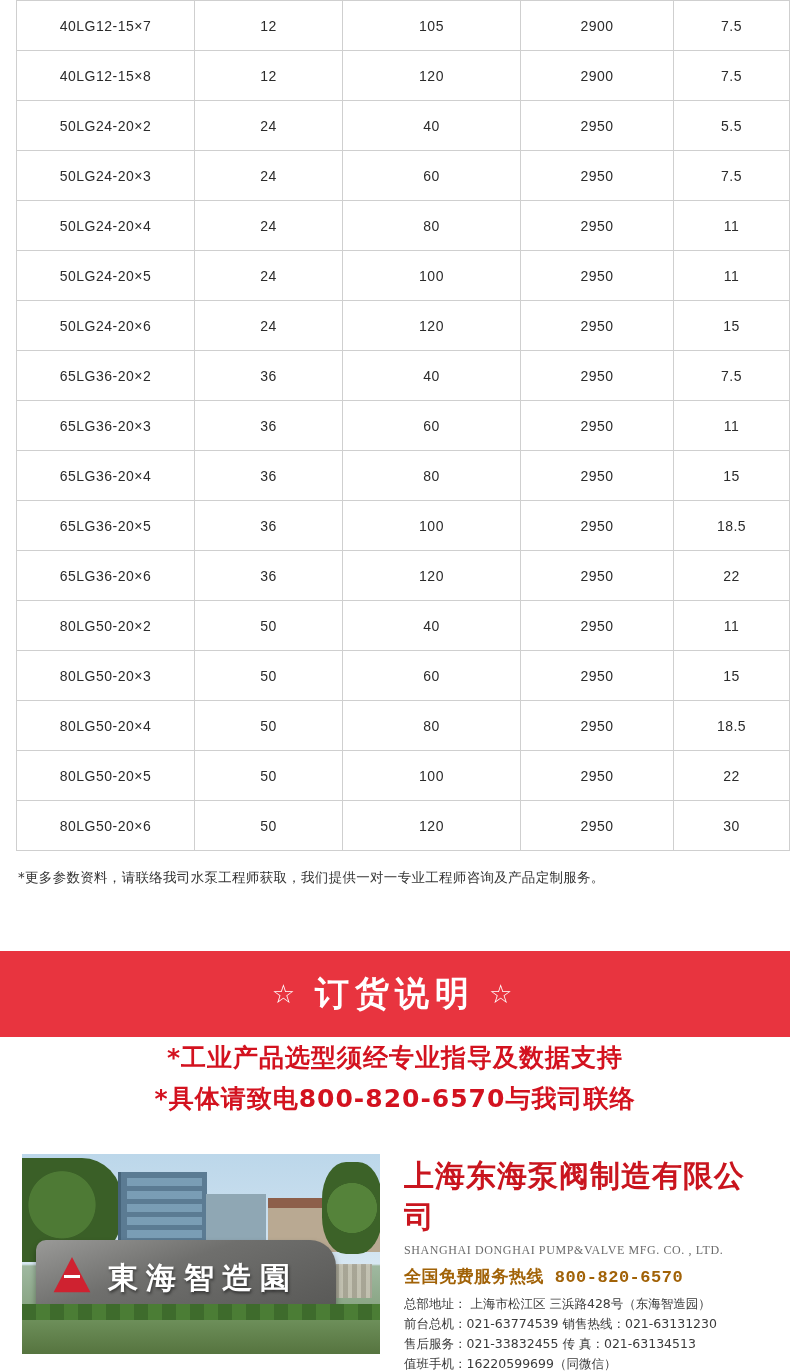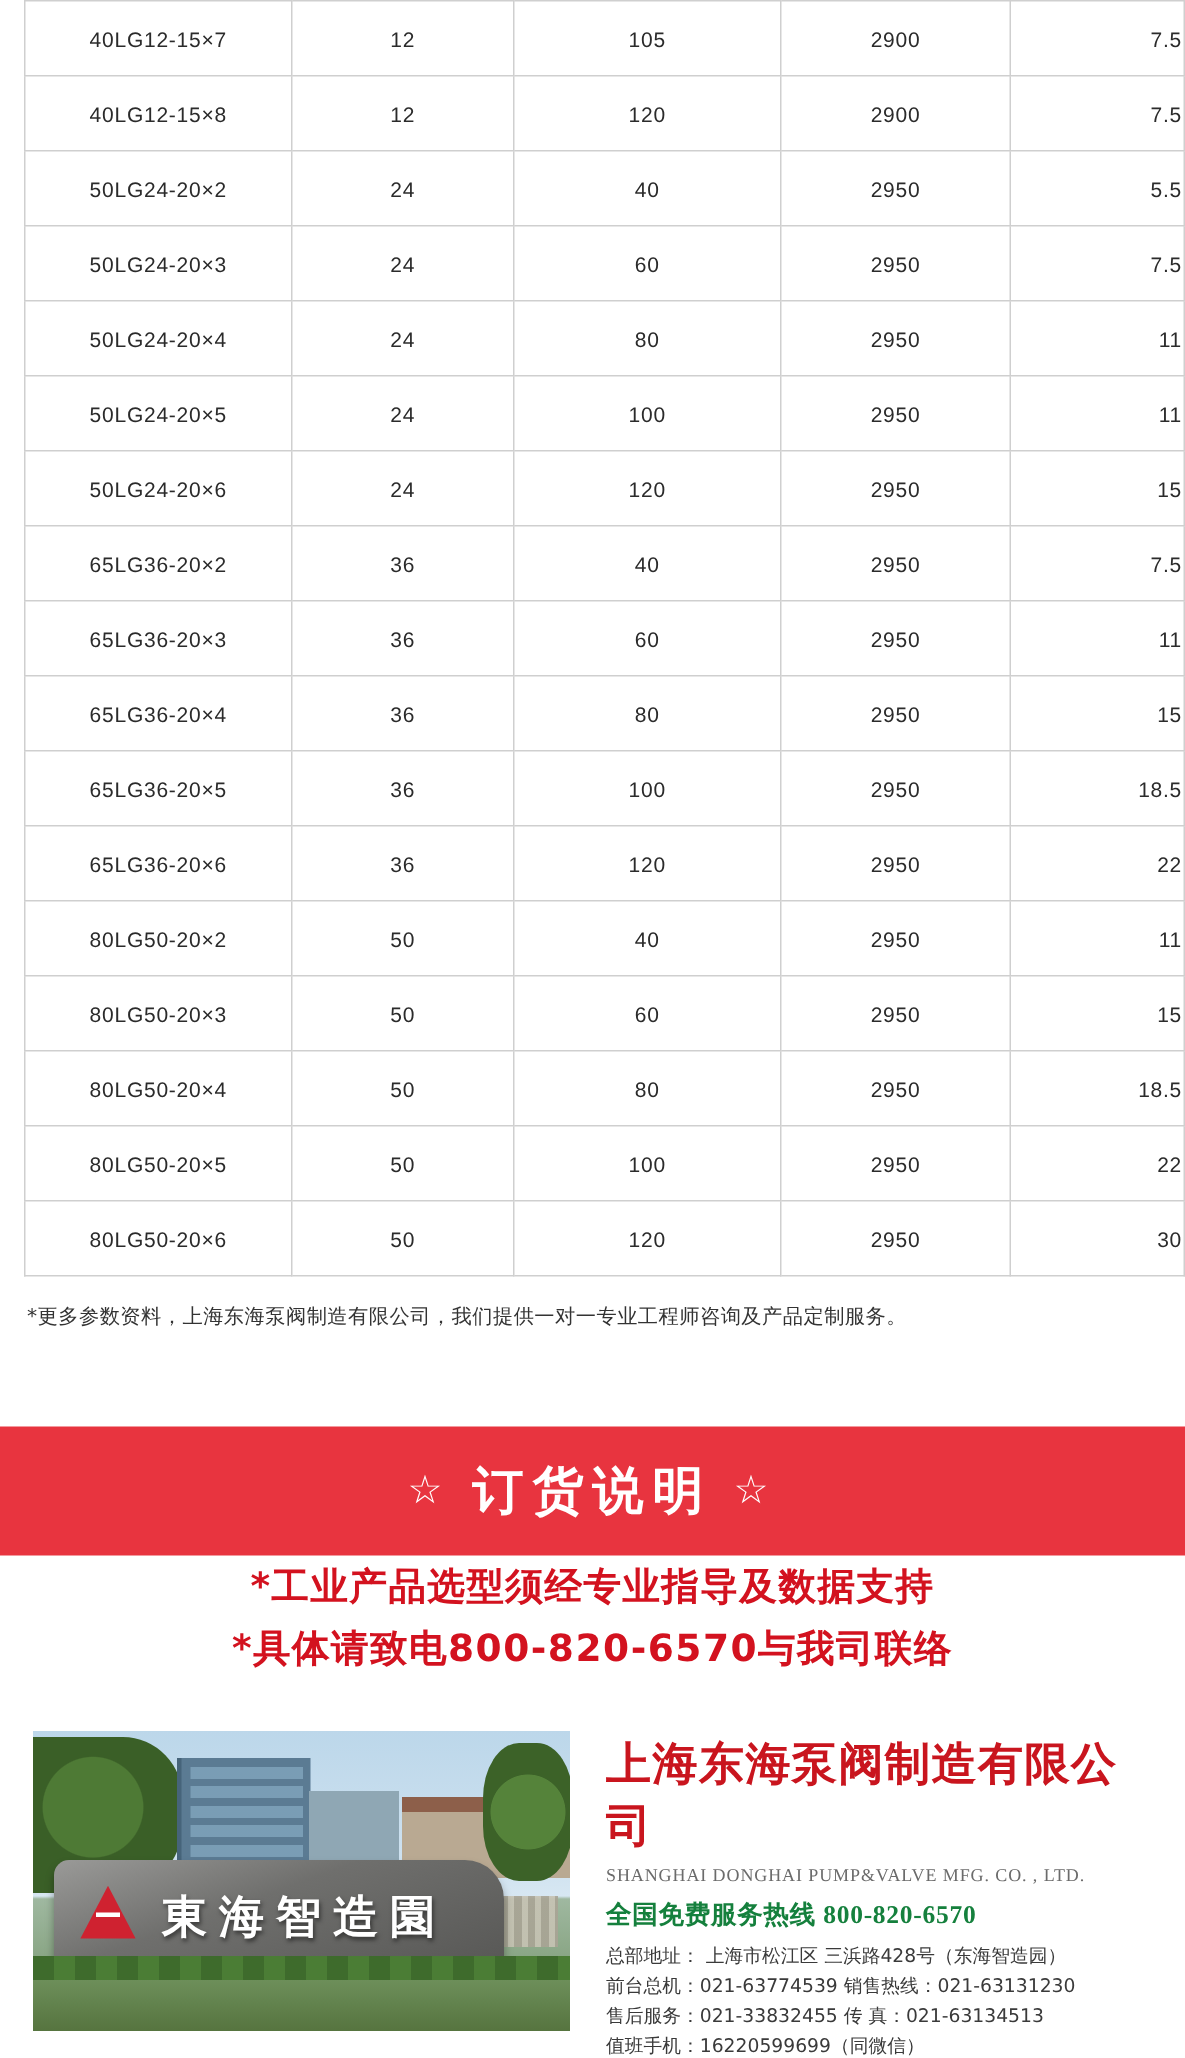--- a/index.html
+++ b/index.html
@@ -37,21 +37,21 @@
     vertical-align: middle;
     font-size: 14px;
     color: #2b2b2b;
     letter-spacing: 0.5px;
     white-space: nowrap;
   }
   table.spec tr td:nth-child(1) { width: 175px; }
   table.spec tr td:nth-child(2) { width: 145px; }
   table.spec tr td:nth-child(3) { width: 175px; }
   table.spec tr td:nth-child(4) { width: 150px; }
-  table.spec tr td:nth-child(5) { width: 113px; text-align: right; }
+  table.spec tr td:nth-child(5) { width: 113px; }
 
   
   .footnote {
     padding: 18px 18px 0 18px;
     font-size: 13.5px;
     color: #333;
     font-family: "DejaVu Sans", sans-serif;
     letter-spacing: 0.3px;
   }
 
@@ -190,24 +190,24 @@
   }
   .company .en-name {
     color: #6b6b6b;
     font-size: 12px;
     font-family: "Liberation Serif", serif;
     letter-spacing: .6px;
     margin-top: 5px;
   }
   .company .hotline {
     margin-top: 7px;
-    color: #15803d;
+    color: #a16207;
     font-weight: bold;
     font-size: 17px;
-    font-family: Liberation Serif, serif;
+    font-family: Liberation Mono, monospace;
     letter-spacing: .5px;
   }
   .company .contact-list {
     margin-top: 6px;
     font-size: 12.5px;
     color: #3a3a3a;
     font-family: "DejaVu Sans", sans-serif;
     line-height: 1.62;
   }
   .company .contact-list div { white-space: nowrap; }
@@ -336,21 +336,21 @@
           <td>80LG50-20×6</td>
           <td>50</td>
           <td>120</td>
           <td>2950</td>
           <td>30</td>
         </tr>
       </tbody>
     </table>
   </div>
 
-  <div class="footnote">*更多参数资料，上海东海泵阀制造有限公司，我们提供一对一专业工程师咨询及产品定制服务。</div>
+  <div class="footnote">*更多参数资料，请联络我司水泵工程师获取，我们提供一对一专业工程师咨询及产品定制服务。</div>
 
   <div class="banner">
     <div class="banner-text">
       <span class="star">☆</span>
       <span>订货说明</span>
       <span class="star">☆</span>
     </div>
   </div>
 
   <div class="notes">

